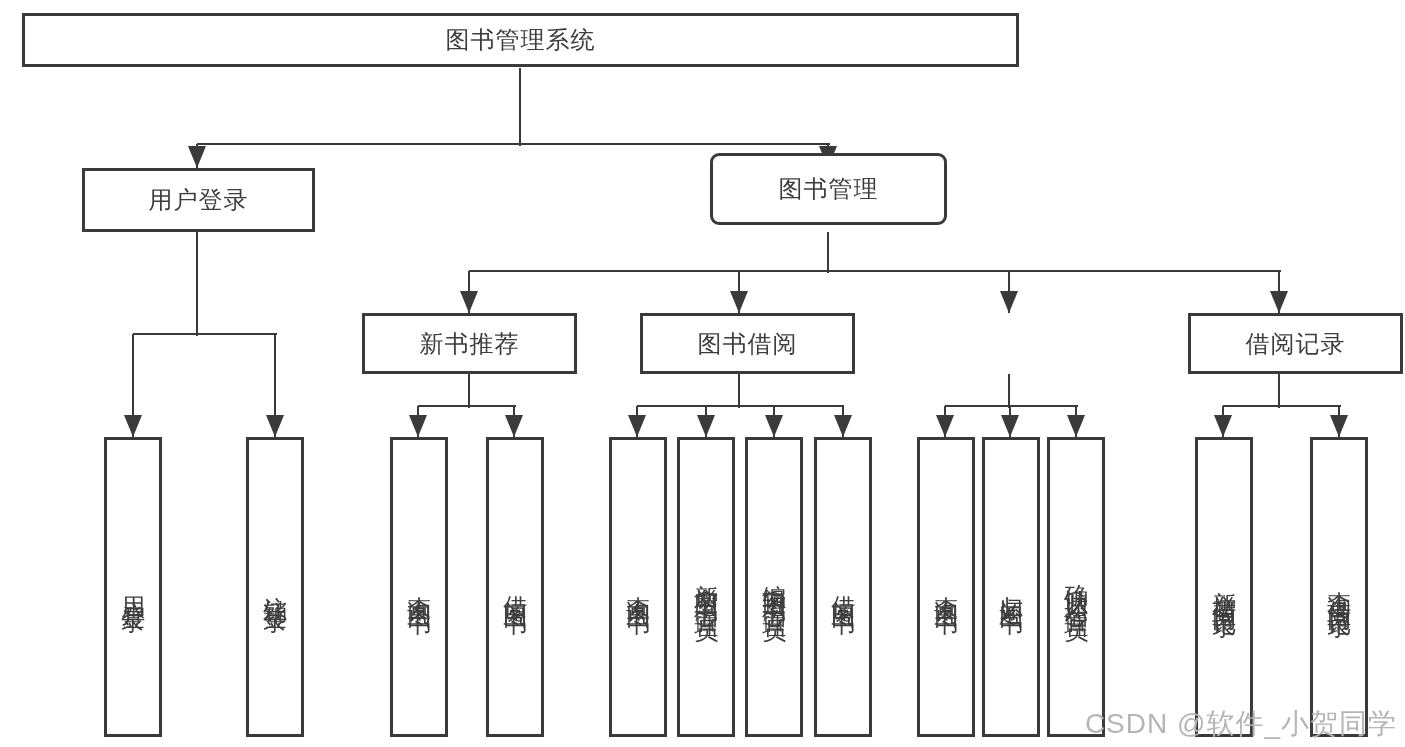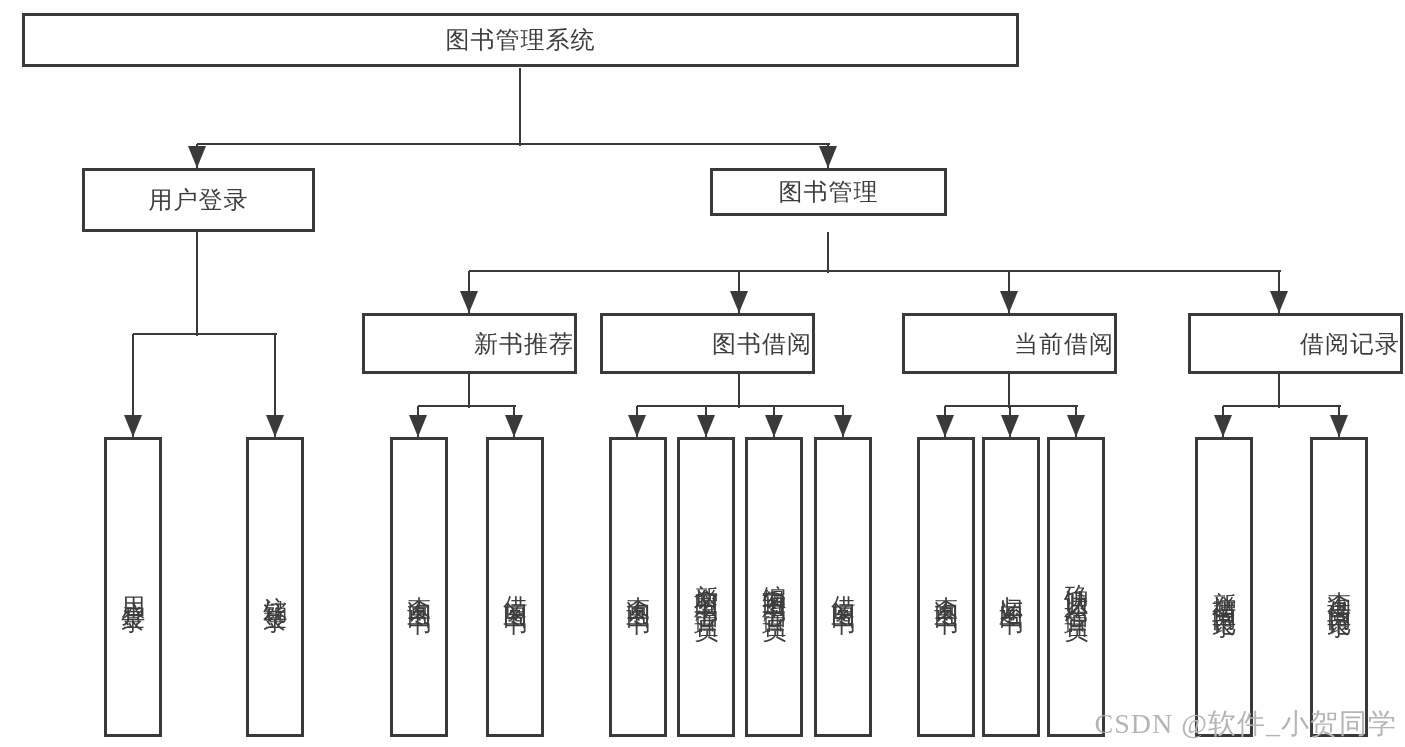--- a/index.html
+++ b/index.html
@@ -9,21 +9,21 @@
     --wm: #b5b5b5;
   }
   * { margin: 0; padding: 0; box-sizing: border-box; }
   html, body { background: #fff; }
   #canvas {
     position: relative;
     width: 1405px;
     height: 747px;
     background: var(--bg);
     overflow: hidden;
-    font-family: Liberation Serif, serif;
+    font-family: Liberation Sans, sans-serif;
   }
   .node {
     position: absolute;
     background: #fff;
     border: 3px solid var(--line);
     display: flex;
     align-items: center;
     justify-content: center;
     color: var(--text);
     z-index: 2;
@@ -37,21 +37,21 @@
   .node .vlabel {
     writing-mode: vertical-rl;
     text-orientation: mixed;
     font-size: 24px;
     letter-spacing: 5px;
     line-height: 1.1;
     white-space: nowrap;
     color: var(--text);
   }
   .leaf { top: 437px; width: 58px; height: 300px; }
-  .lvl3 { top: 313px; width: 215px; height: 61px; justify-content: flex-end; }
+  .lvl3 { top: 313px; width: 215px; height: 61px; }
   .line {
     position: absolute;
     background: var(--line);
     z-index: 1;
   }
   .arrowhead {
     position: absolute;
     width: 0; height: 0;
     border-left: 9px solid transparent;
     border-right: 9px solid transparent;
@@ -74,32 +74,29 @@
 
 <div id="canvas">
 
   <div class="node" style="left:22px; top:13px; width:997px; height:54px;">
     <span class="hlabel">图书管理系统</span>
   </div>
 
   <div class="node" style="left:82px; top:168px; width:233px; height:64px;">
     <span class="hlabel">用户登录</span>
   </div>
-  <div class="node" style="left:710px; top:168px; width:237px; height:48px;">
+  <div class="node" style="left:710px; top:153px; width:237px; height:72px;border-radius:9px;">
     <span class="hlabel">图书管理</span>
   </div>
 
   <div class="node lvl3" style="left:362px;">
     <span class="hlabel">新书推荐</span>
   </div>
-  <div class="node lvl3" style="left:600px;">
+  <div class="node lvl3" style="left:640px;">
     <span class="hlabel">图书借阅</span>
-  </div>
-  <div class="node lvl3" style="left:902px;">
-    <span class="hlabel">当前借阅</span>
   </div>
   <div class="node lvl3" style="left:1172px;margin-left:16px;">
     <span class="hlabel">借阅记录</span>
   </div>
 
   <div class="node leaf" style="left:104px;">
     <span class="vlabel">用户登录</span>
   </div>
   <div class="node leaf" style="left:246px;">
     <span class="vlabel">注销登录</span>

